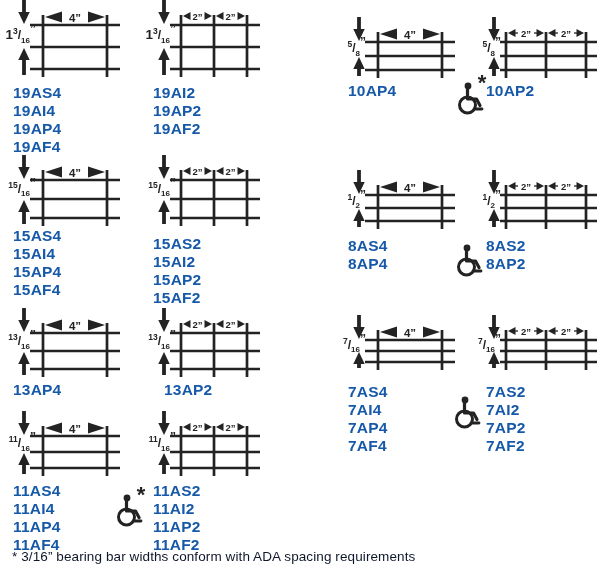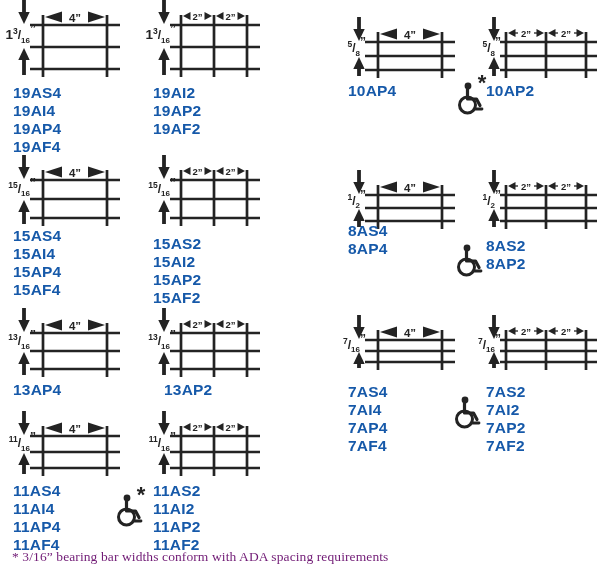--- a/index.html
+++ b/index.html
@@ -16,21 +16,21 @@
   .code-line{white-space:nowrap;}
   .footnote{
     position:absolute;left:12px;top:549px;font-size:13.5px;color:#2b2b2b;
     letter-spacing:0.1px;
   }
 </style>
 </head>
 <body>
 
 <div class="page" id="catalog-page">
-  <div class="footnote" style="color: #701a75; font-family: Liberation Serif, serif;">* 3/16” bearing bar widths conform with ADA spacing requirements</div>
+  <div class="footnote" style="color: #0f172a;">* 3/16” bearing bar widths conform with ADA spacing requirements</div>
 <div>
       <div class="dgm" style="left: -10px; top: -1px;"><svg width="144" height="84" viewBox="0 0 144 84" style="font-family:'Liberation Sans',sans-serif;">
           <line x1="40" y1="26" x2="130" y2="26" stroke="#232323" stroke-width="2.7"></line>
           <line x1="40" y1="48" x2="130" y2="48" stroke="#232323" stroke-width="2.7"></line>
           <line x1="40" y1="70" x2="130" y2="70" stroke="#232323" stroke-width="2.7"></line>
           <line x1="53" y1="16" x2="53" y2="78" stroke="#232323" stroke-width="2.7"></line>
           <line x1="117" y1="16" x2="117" y2="78" stroke="#232323" stroke-width="2.7"></line>
           <g fill="#232323">
             <rect x="32.1" y="1" width="3.8" height="12"></rect>
             <polygon points="28.3,13 39.7,13 34,25"></polygon>
@@ -366,21 +366,21 @@
             <polygon points="34,40 28.3,52 39.7,52"></polygon>
             <rect x="32.1" y="51" width="3.8" height="7"></rect>
           </g>
           <text x="41" y="35.5" text-anchor="end" font-weight="bold" fill="#232323"><tspan font-size="8.5" dy="-5">1</tspan><tspan font-size="12" dy="5">/</tspan><tspan font-size="8" dy="3.5">2</tspan><tspan font-size="12" dy="-9.5">”</tspan></text>
           <g fill="#232323">
             <polygon points="55,18 72,12.5 72,23.5"></polygon>
             <polygon points="115,18 98,12.5 98,23.5"></polygon>
             <text x="85" y="22.5" text-anchor="middle" font-size="11.5" font-weight="bold">4”</text>
           </g>
         </svg></div>
-      <div class="unit-codes" style="left: 348px; top: 222px; color: rgb(22, 89, 169);">
+      <div class="unit-codes" style="left: 348px; top: 237px; color: rgb(22, 89, 169);">
         <div class="code-line">8AS4</div>
         <div class="code-line">8AP4</div>
       </div>
     </div>
     <div>
       <div class="dgm" style="left: 460px; top: 169px;"><svg width="151" height="66" viewBox="0 0 151 66" style="font-family:'Liberation Sans',sans-serif;">
           <line x1="40" y1="26" x2="137" y2="26" stroke="#232323" stroke-width="2.7"></line>
           <line x1="40" y1="39" x2="137" y2="39" stroke="#232323" stroke-width="2.7"></line>
           <line x1="40" y1="52" x2="137" y2="52" stroke="#232323" stroke-width="2.7"></line>
           <line x1="46" y1="16" x2="46" y2="60" stroke="#232323" stroke-width="2.7"></line>

